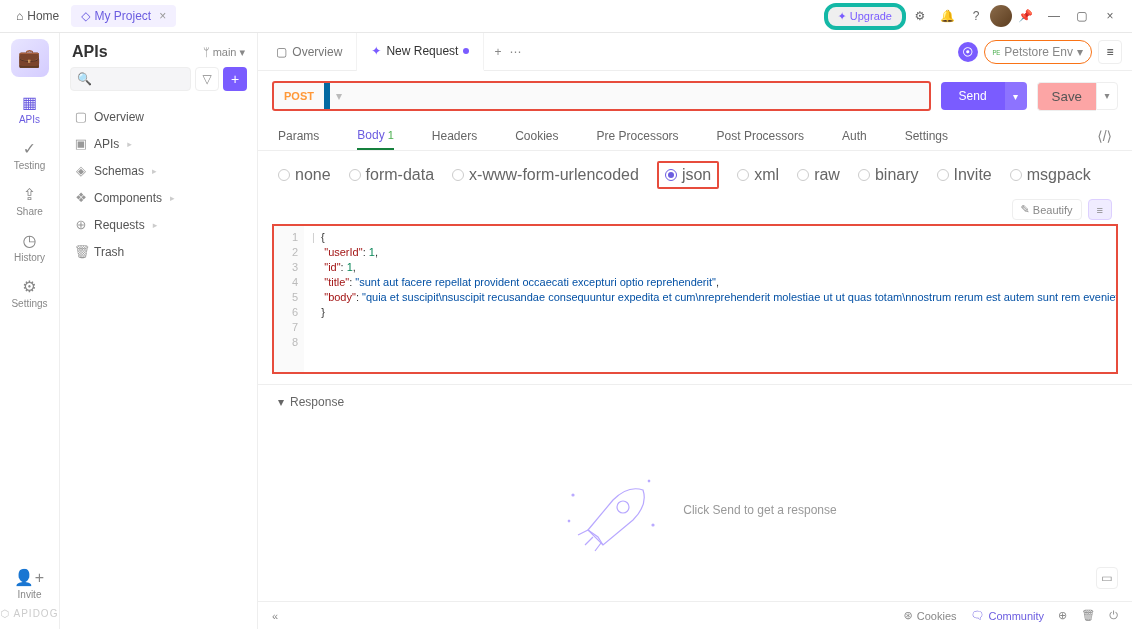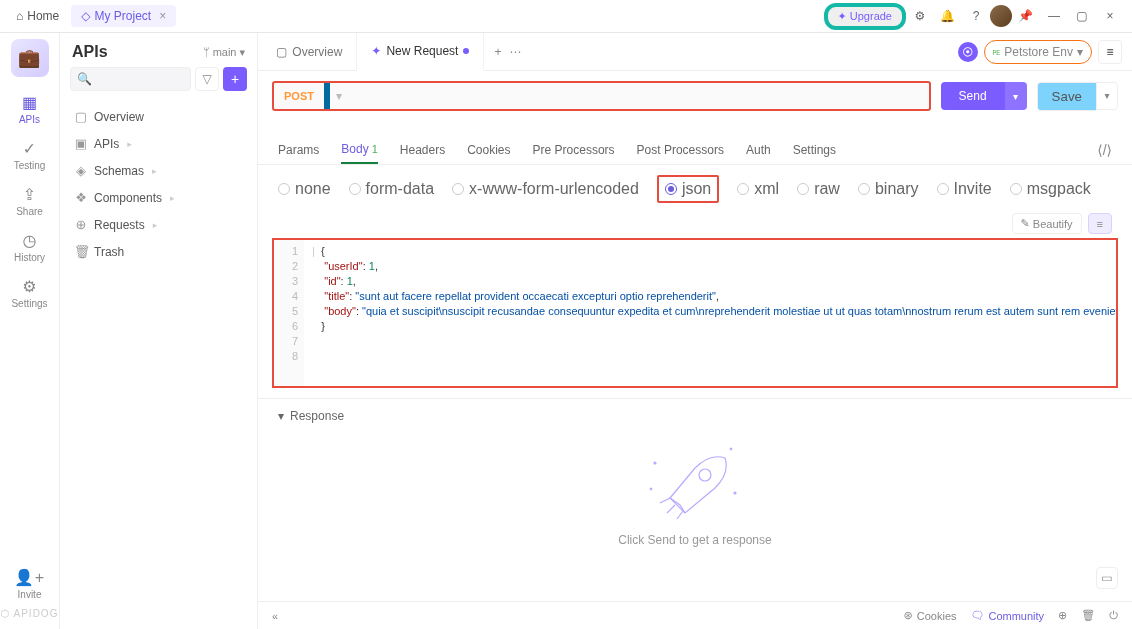--- a/index.html
+++ b/index.html
@@ -41,44 +41,44 @@
 .tabs .env .ecirc { width:20px; height:20px; border-radius:50%; background:#7a5cff; color:#fff; display:flex; align-items:center; justify-content:center; font-size:11px; }
 .tabs .env .ename { border:1px solid #f97316; border-radius:12px; padding:4px 8px; display:flex; align-items:flex-end; gap:4px; color:#888; }
 .tabs .env .burger { border:1px solid #eee; border-radius:4px; width:24px; height:24px; display:flex; align-items:center; justify-content:center; }
 .urlrow { display:flex; align-items:center; gap:10px; padding:10px 14px; }
 .urlbox { flex:1; display:flex; align-items:center; border:2px solid #e74c3c; border-radius:3px; height:30px; background:#fafafa; }
 .urlbox .method { color:#ff9838; font-weight:600; padding:0 10px; font-size:11px; border-right:6px solid #0369a1; height:100%; display:flex; align-items:center; }
 .urlbox .dd { color:#bbb; padding:0 6px; }
 .urlbox input { border:none; background:transparent; flex:1; padding:0 6px; font-size:12px; color:#555; outline:none; }
 .send { background:#7a5cff; color:#fff; border:none; padding:7px 18px; border-radius:4px 0 0 4px; font-size:12px; cursor:pointer; }
 .sendd { background:#8d73ff; color:#fff; border:none; width:22px; height:28px; border-radius:0 4px 4px 0; display:flex; align-items:center; justify-content:center; font-size:10px; }
-.save { background:#7dd3fc; border:1px solid #eee; padding:6px 14px; border-radius:4px 0 0 4px; color:#555; border-right:none; }
+.save { background:#fca5a5; border:1px solid #eee; padding:6px 14px; border-radius:4px 0 0 4px; color:#555; border-right:none; }
 .saved { background:#fff; border:1px solid #eee; width:22px; height:28px; border-radius:0 4px 4px 0; display:flex; align-items:center; justify-content:center; color:#888; font-size:10px; }
-.reqtabs { display:flex; gap:22px; padding:0 20px; border-bottom:1px solid #eee; height:30px; align-items:center;margin-top:14px; }
+.reqtabs { display:flex; gap:38px; padding:0 20px; border-bottom:1px solid #eee; height:30px; align-items:center; }
 .reqtabs .rt { color:#666; font-size:12px; cursor:pointer; height:100%; display:flex; align-items:center; }
 .reqtabs .rt.active { color:#6b5ce0; border-bottom:2px solid #15803d; font-weight:500; }
 .reqtabs .rt .count { color:#4caf50; margin-left:3px; font-size:11px; }
 .reqtabs .sp { flex:1; }
 .reqtabs .code { color:#888; font-size:14px; }
 .bodytypes { display:flex; gap:18px; padding:10px 20px; align-items:center; }
 .bodytypes .bt { display:flex; align-items:center; gap:5px; color:#666; font-size:16px; cursor:pointer; }
 .bodytypes .bt .rad { width:12px; height:12px; border:1px solid #ccc; border-radius:50%; display:flex; align-items:center; justify-content:center; }
 .bodytypes .bt.active { border:2px solid #e74c3c; padding:3px 6px; border-radius:2px; }
 .bodytypes .bt.active .rad { border-color:#6b5ce0; }
 .bodytypes .bt.active .rad::after { content:''; width:6px; height:6px; background:#6b5ce0; border-radius:50%; }
 .beautybar { display:flex; justify-content:flex-end; padding:0 20px 4px; gap:6px; }
 .beautybar .bbtn { border:1px solid #eee; padding:3px 8px; border-radius:4px; font-size:11px; color:#888; display:flex; align-items:center; gap:3px; }
 .editor { margin:0 14px; border:2px solid #e74c3c; height:150px; display:flex; font-family:Menlo,Consolas,monospace; font-size:11px; overflow:hidden; }
 .gutter { width:30px; background:#fafafa; text-align:right; padding:4px 6px 0 0; color:#bbb; line-height:15px; }
 .code-area { flex:1; padding:4px 0 0 8px; white-space:pre; line-height:15px; overflow:hidden; }
 .code-area .k { color:#a31515; }
 .code-area .s { color:#0451a5; }
 .code-area .n { color:#098658; }
 .resp { border-top:1px solid #eee; padding:10px 20px; display:flex; align-items:center; gap:6px; color:#666; margin-top:10px; }
-.resp-body { flex:1; display:flex; flex-direction:column; align-items:center; justify-content:flex-start; gap:10px; color:#999; }
+.resp-body { flex:1; display:flex; flex-direction:row; align-items:center; justify-content:center; gap:10px; color:#999; }
 .rocket { width:120px; height:90px; color:#b8a8ff; }
 .footer { height:28px; border-top:1px solid #eee; display:flex; align-items:center; padding:0 14px; color:#888; font-size:11px; gap:14px; }
 .footer .sp { flex:1; }
 .footer .fitem { display:flex; align-items:center; gap:4px; }
 .footer .fitem.community { color:#6b5ce0; }
 </style>
 </head>
 <body>
 
 <div class="topbar">

